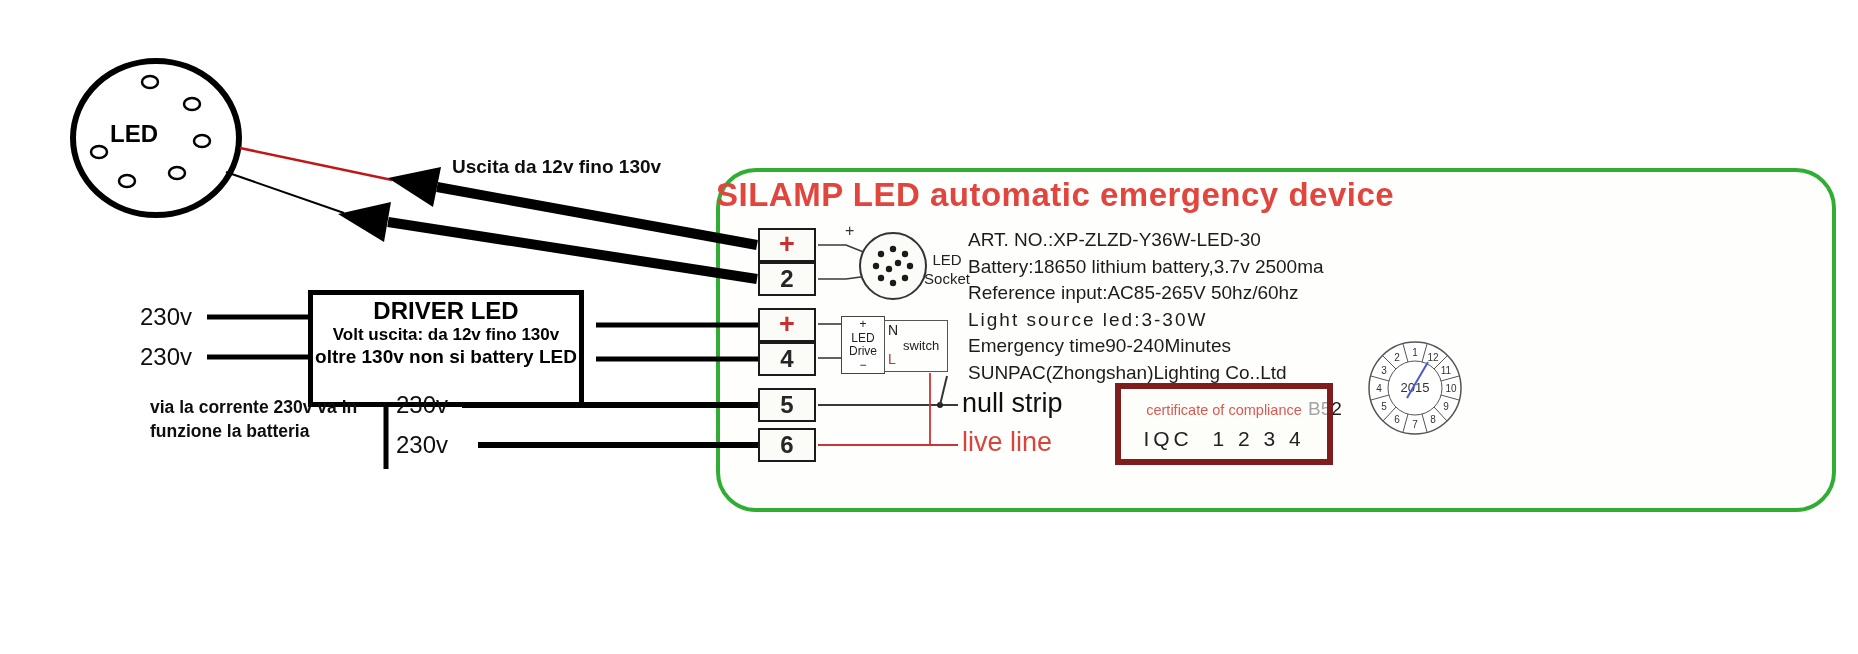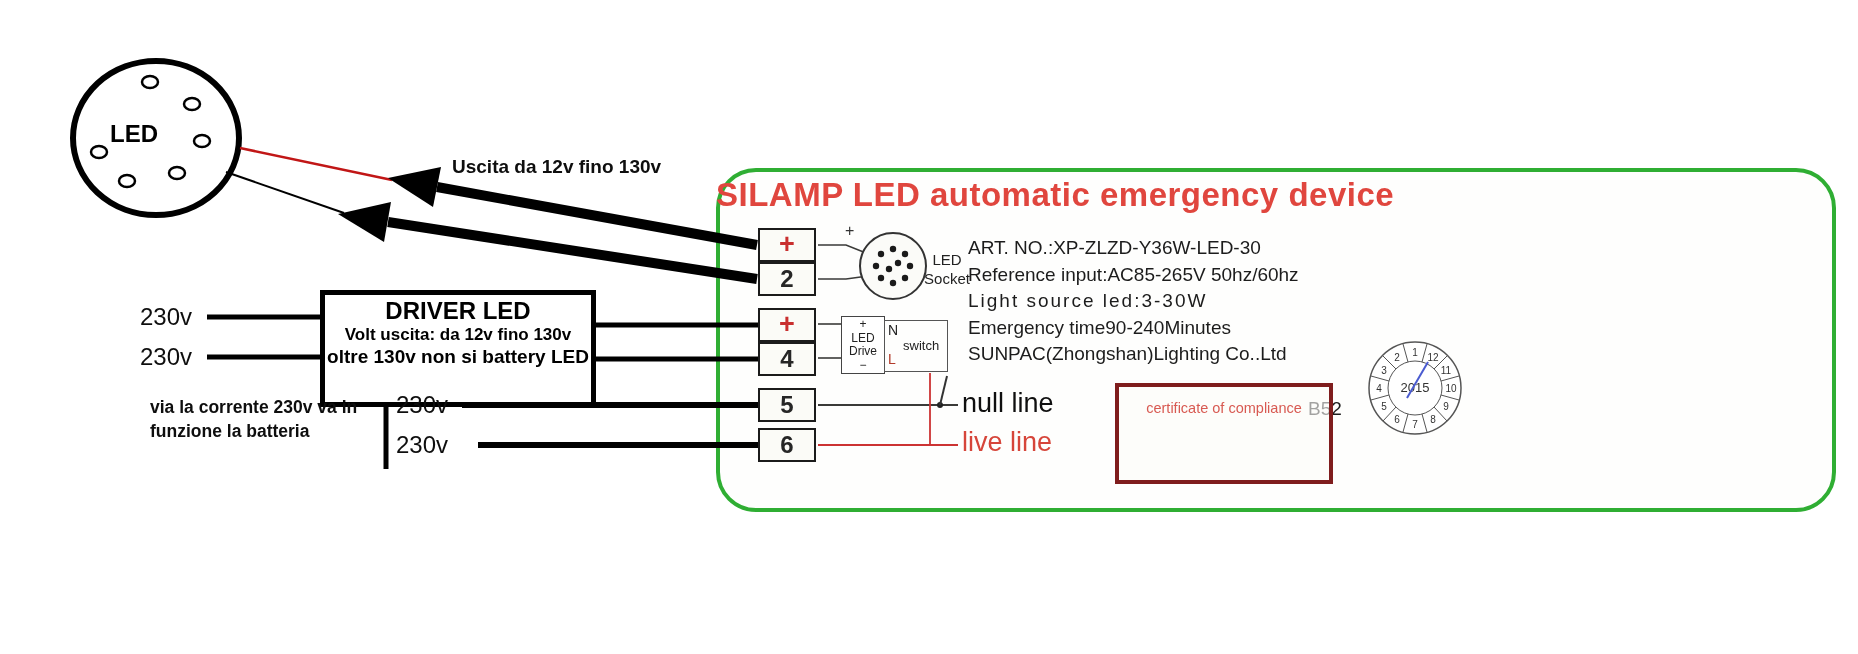--- a/index.html
+++ b/index.html
@@ -20,53 +20,53 @@
   }
 
   svg.overlay { left:0; top:0; pointer-events:none; }
   svg text { font-family:"Liberation Sans", sans-serif; fill:#333; }
 
   
   .main-title { left:28px; top:20px; font-size:25px; font-weight:bold; color:#0e0e0e; }
   .led-text   { left:110px; top:120px; font-size:24px; font-weight:bold; color:#000; }
   .uscita     { left:452px; top:156px; font-size:19px; font-weight:bold; color:#0e0e0e; }
 
-  .driver-box { left:320px; top:290px; width:276px; height:117px; border:5px solid #000; background:#fff; text-align:center; }
+  .driver-box { left:308px; top:290px; width:276px; height:117px; border:5px solid #000; background:#fff; text-align:center; }
   .driver-title { font-size:24px; font-weight:bold; margin-top:2px; color:#000; }
   .driver-l1 { font-size:17px; font-weight:bold; color:#000; }
   .driver-l2 { font-size:19px; font-weight:bold; margin-top:1px; color:#000; }
 
   .v-label { font-size:24px; color:#0e0e0e; }
   .note { left:150px; top:395px; font-size:17.5px; font-weight:bold; line-height:24px; color:#0e0e0e; }
 
   
   .tcell { position:absolute; left:758px; width:58px; height:34px; border:2px solid #1b1b1b;
            background:#fbfbf7; text-align:center; font-size:24px; line-height:29px; font-weight:bold; color:#262626; }
   .tcell.plus { color:#c92f2f; font-size:27px; line-height:28px; }
 
   
   .silamp-title { left:716px; top:176px; width:1120px; text-align:left; font-size:33px; font-weight:bold;
                   color:#e0463e; letter-spacing:0.5px; }
-  .specs { left:968px; top:227px; font-size:19px; color:#1c1c1c; line-height:26.5px;margin-top:8px; }
+  .specs { left:968px; top:227px; font-size:19px; color:#1c1c1c; line-height:26.5px; }
   .spec-wide { letter-spacing:2px; }
   .b52 { left:1308px; top:358px; font-size:19px; color:#1c1c1c;margin-top:40px; }
   .null-line { left:962px; top:388px; font-size:27px; color:#0f0f0f; }
   .live-line { left:962px; top:427px; font-size:27px; color:#d6453a; }
 
   .socket-label { left:916px; top:250px; width:62px; text-align:center; font-size:15px; line-height:19px; color:#222; }
   .socket-plus { left:845px; top:222px; font-size:16px; color:#333; }
 
   .drive-box { left:841px; top:316px; width:44px; height:58px; border:1.5px solid #444;
                background:rgba(255,255,255,0.72); text-align:center; font-size:12px; line-height:13.5px; color:#222; padding-top:1px; }
   .switch-box { left:884px; top:320px; width:64px; height:52px; border:1.2px solid #555; }
   .n-label { left:888px; top:322px; font-size:14px; color:#222; }
   .l-label { left:888px; top:351px; font-size:14px; color:#b23a2a; }
   .switch-text { left:903px; top:338px; font-size:13px; color:#222; }
 
-  .cert-box { left:1115px; top:383px; width:218px; height:101px; border:4px solid #7f1d1d; background:rgba(252,252,249,0.6); }
+  .cert-box { left:1115px; top:383px; width:218px; height:82px; border:6px solid #7f1d1d; background:rgba(252,252,249,0.6); }
   .cert-title { margin-top:13px; text-align:center; font-size:14.5px; color:#d85a52; }
   .cert-code { margin-top:9px; text-align:center; font-size:21px; color:#222; letter-spacing:4px; white-space:pre; }
 </style>
 </head>
 <body>
 
 <div class="canvas">
 
   <div class="abs photo-bg"></div>
   <div class="abs green-frame"></div>
@@ -211,27 +211,29 @@
     <div>Drive</div>
     <div>−</div>
   </div>
   <div class="abs switch-box"></div>
   <div class="abs n-label">N</div>
   <div class="abs l-label">L</div>
   <div class="abs switch-text">switch</div>
 
   <div class="abs specs">
     <div>ART. NO.:XP-ZLZD-Y36W-LED-30</div>
+    <div>Battery:18650 lithium battery,3.7v 2500ma</div>
     <div>Reference input:AC85-265V 50hz/60hz</div>
     <div class="spec-wide">Light source led:3-30W</div>
     <div>Emergency time90-240Minutes</div>
     <div>SUNPAC(Zhongshan)Lighting Co..Ltd</div>
   </div>
   <div class="abs b52">B52</div>
 
-  <div class="abs null-line">null line</div>
+  <div class="abs null-line">null strip</div>
   <div class="abs live-line">live line</div>
 
   <div class="abs cert-box">
     <div class="cert-title">certificate of compliance</div>
+    <div class="cert-code">IQC  1 2 3 4</div>
   </div>
 
 </div>
 
 </body></html>

